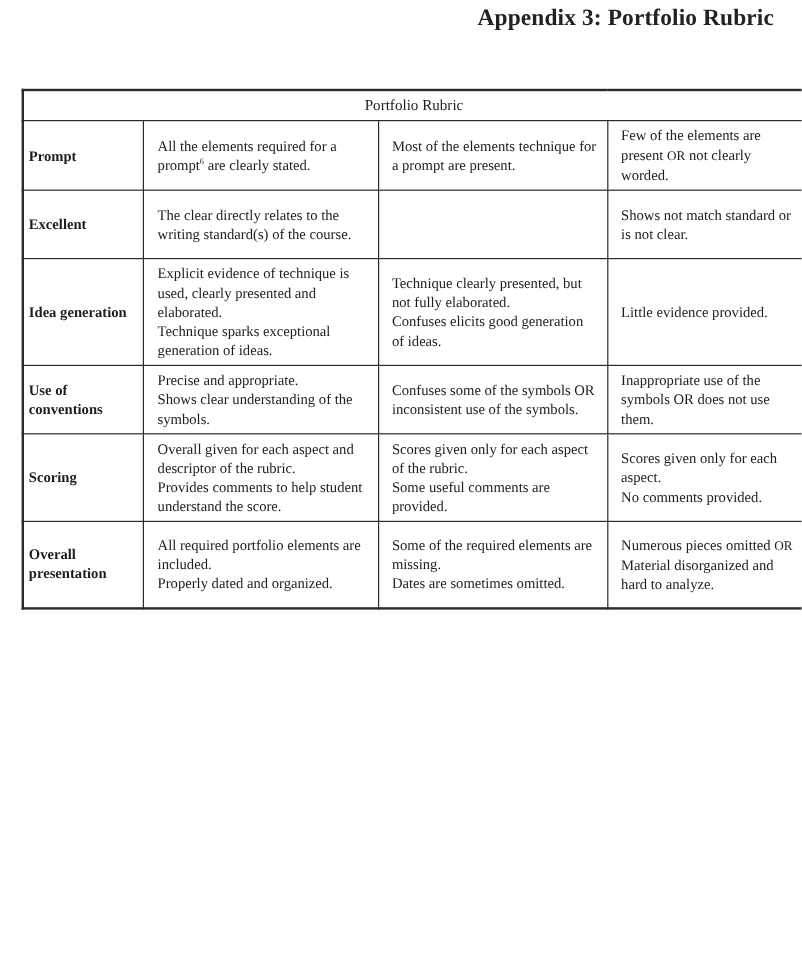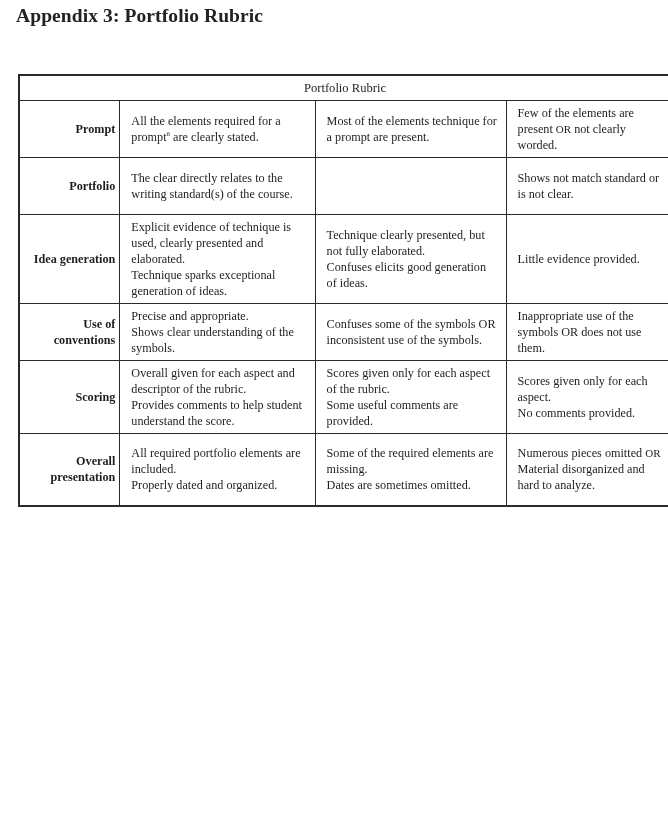--- a/index.html
+++ b/index.html
@@ -1,27 +1,27 @@
 <!DOCTYPE html>
 <html><head>
 <meta charset="utf-8">
 <style>
   html, body { margin:0; padding:0; background:#ffffff; }
   body { width:668px; height:817px; position:relative; overflow:hidden;
          font-family:"Liberation Serif","DejaVu Serif",serif; color:#1e1e1e; }
-  .page-title { position:absolute; top:5px; left:16px; width:642px; text-align:left;
+  .page-title { position:absolute; top:5px; left:3px; width:642px; text-align:right;
                 font-size:19.5px; font-weight:bold; letter-spacing:0.1px; color:#222; }
   .rubric { position:absolute; left:18px; top:74px; width:655px; border-collapse:collapse;
             border-top:2.5px solid #2a2a2a; border-left:2.5px solid #2a2a2a;
             border-right:3px solid #2a2a2a; border-bottom:2.5px solid #2a2a2a;
             font-size:12.2px; line-height:16px; }
   .rubric td, .rubric th { border:1px solid #2a2a2a; padding:0; vertical-align:middle; }
   .rubric .caption-cell { text-align:center; font-weight:normal; height:24px; font-size:12.6px; }
   .rubric .hdr { text-align:center; font-weight:normal; height:23px; font-size:12.6px; }
-  .rubric .rowlabel { text-align:right; font-weight:bold; width:85px; font-size:12.2px; padding:0 4px; }
+  .rubric .rowlabel { text-align:left; font-weight:bold; width:85px; font-size:12.2px; padding:0 4px; }
   .rubric .cell { padding:4px 8px 4px 11px; text-align:left; }
   .sc { font-variant:small-caps; font-size:11px; }
   sup { font-size:7px; line-height:0; vertical-align:super; }
   col.c0 { width:86px; } col.c1 { width:183px; } col.c2 { width:179px; } col.c3 { width:155px; }
 </style>
 </head>
 <body>
 
 <div class="page-title">Appendix 3: Portfolio Rubric</div>
 
@@ -38,21 +38,21 @@
   </tr>
 
   <tr style="height:57px">
     <td class="rowlabel">Prompt</td>
     <td class="cell"><span>All the elements required for a prompt</span><sup>6</sup><span> are clearly stated.</span></td>
     <td class="cell"><span>Most of the elements technique for a prompt are present.</span></td>
     <td class="cell"><span>Few of the elements are present </span><span class="sc">OR</span><span> not clearly worded.</span></td>
   </tr>
 
   <tr style="height:57px">
-    <td class="rowlabel">Portfolio</td>
+    <td class="rowlabel">Excellent</td>
     <td class="cell"><span>The clear directly relates to the writing standard(s) of the course.</span></td>
     <td class="cell"><span></span></td>
     <td class="cell"><span>Shows not match standard or is not clear.</span></td>
   </tr>
 
   <tr style="height:88px">
     <td class="rowlabel">Idea generation</td>
     <td class="cell">
           <div>Explicit evidence of technique is used, clearly presented and elaborated.</div>
           <div>Technique sparks exceptional generation of ideas.</div>

